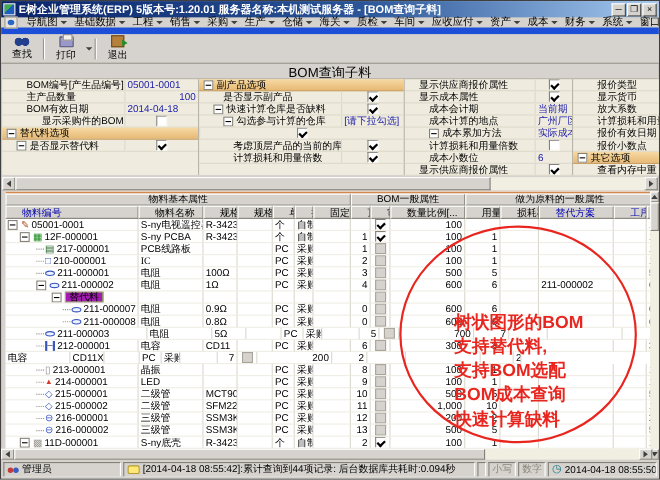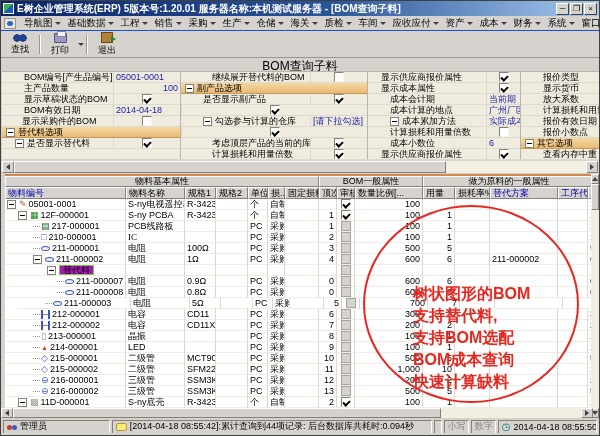--- a/index.html
+++ b/index.html
@@ -12,21 +12,21 @@
     display:flex;align-items:center;padding:0 2px;}
   #appicon{width:11px;height:11px;flex:none;margin-right:3px;
     background:linear-gradient(135deg,#3fae49 45%,#1d5fbf 45%);border:1px solid #fff;}
   #apptitle{color:#fff;font-size:10px;font-weight:bold;white-space:nowrap;overflow:hidden;flex:1;}
   .wbtn{width:13px;height:12px;flex:none;margin-left:1px;background:#d6d3ce;
     border:1px solid;border-color:#fff #404040 #404040 #fff;
     font-size:8px;line-height:10px;text-align:center;color:#000;}
 
   
   #menubar{position:absolute;left:0;top:15px;right:0;height:15px;background:#d6d3ce;
-    border-bottom:1px solid #1d4ed8;display:flex;align-items:center;padding:0 3px;}
+    border-bottom:6px solid #1d4ed8;display:flex;align-items:center;padding:0 3px;}
   #menuicon{width:12px;height:11px;flex:none;margin-right:4px;background:#e8e5de;
     border:1px solid #9a968c;position:relative;}
   #menuicon:after{content:"";position:absolute;left:2px;top:2px;width:6px;height:5px;background:#2a66c8;border-radius:50%;}
   .mi{display:flex;align-items:center;font-size:9.5px;color:#000;padding:1px 3px 1px 4px;white-space:nowrap;}
   .mi .dn{width:0;height:0;border-left:3px solid transparent;border-right:3px solid transparent;border-top:3px solid #404040;margin-left:2px;}
 
   
   #toolbar{position:absolute;left:0;top:31px;right:0;height:26px;background:#d6d3ce;
     border-bottom:1px solid #9a968c;display:flex;align-items:stretch;padding:1px 2px;}
   .tbtn{width:34px;display:flex;flex-direction:column;align-items:center;justify-content:center;font-size:9px;color:#000;}
@@ -79,21 +79,21 @@
   .tri-r{width:0;height:0;border-top:3px solid transparent;border-bottom:3px solid transparent;border-left:4px solid #404040;}
   .tri-u{width:0;height:0;border-left:3px solid transparent;border-right:3px solid transparent;border-bottom:4px solid #404040;}
   .tri-d{width:0;height:0;border-left:3px solid transparent;border-right:3px solid transparent;border-top:4px solid #404040;}
 
   
   #grid{position:absolute;left:4px;top:173px;width:592px;height:234px;background:#fff;overflow:hidden;}
   #ggroups{display:flex;height:13px;border-top:2px solid #d4884c;}
   #gheads{display:flex;height:12px;}
   .hcell{background:#d6d3ce;border:1px solid;border-color:#fff #848278 #848278 #fff;
     font-size:9px;display:flex;align-items:center;justify-content:center;overflow:hidden;white-space:nowrap;flex:none;height:100%;}
-  .hcell.hl{justify-content:flex-start;padding-left:2px;}
+  .hcell.hl{justify-content:flex-start;padding-left:14px;}
   .hcell.blue{color:#0000b0;}
   #gbody{position:relative;}
   .trow{display:flex;height:11px;align-items:center;}
   .tcell{flex:none;height:100%;display:flex;align-items:center;overflow:hidden;white-space:nowrap;
     border-right:1px solid #dbd8cd;border-bottom:1px solid #efede4;font-size:9px;color:#000;padding:0 2px;}
   .tcell.rt{justify-content:flex-end;}
   .tcell.ct{justify-content:center;}
   .tree{padding:0 1px;}
   .stub{width:7px;height:0;border-top:1px dotted #9a968c;flex:none;margin-right:1px;}
   .ti{flex:none;margin-right:2px;font-size:9px;line-height:9px;}
@@ -249,36 +249,28 @@
         <div class="prow">
           <span class="plab" style="padding-left: 22px;">
             <span>主产品数量</span>
           </span>
           <span class="pval num">
             <span>100</span>
           </span>
         </div>
         <div class="prow">
           <span class="plab" style="padding-left: 22px;">
-            <span>显示草稿状态的BOM</span>
-          </span>
-          <span class="pval mid">
-            <span class="cb on"></span>
-          </span>
-        </div>
-        <div class="prow">
-          <span class="plab" style="padding-left: 22px;">
             <span>BOM有效日期</span>
           </span>
           <span class="pval">
             <span>2014-04-18</span>
           </span>
         </div>
         <div class="prow">
-          <span class="plab" style="padding-left: 20px;">
+          <span class="plab" style="padding-left: 36px;">
             <span>显示采购件的BOM</span>
           </span>
           <span class="pval mid">
             <span class="cb "></span>
           </span>
         </div>
         <div class="prow ph">
           <span class="plab" style="padding-left: 4px; text-align: center;">
             <span class="exp"></span>
             <span>替代料选项</span>
@@ -288,43 +280,39 @@
           <span class="plab" style="padding-left: 13px;">
             <span class="exp"></span>
             <span>是否显示替代料</span>
           </span>
           <span class="pval mid">
             <span class="cb on"></span>
           </span>
         </div>
       </div>
       <div class="pcol pcol1">
-        <div class="prow">
-          <span class="plab" style="padding-left: 31px;">
-            <span>继续展开替代料的BOM</span>
-          </span>
-          <span class="pval mid">
-            <span class="cb "></span>
-          </span>
-        </div>
         <div class="prow ph">
           <span class="plab" style="padding-left: 4px;">
             <span class="exp"></span>
             <span>副产品选项</span>
           </span>
         </div>
         <div class="prow">
           <span class="plab" style="padding-left: 22px;">
             <span>是否显示副产品</span>
           </span>
           <span class="pval mid">
             <span class="cb on"></span>
           </span>
         </div>
         <div class="prow">
+          <span class="plab" style="padding-left: 13px;">
+            <span class="exp"></span>
+            <span>快速计算仓库是否缺料</span>
+          </span>
           <span class="pval mid">
             <span class="cb on"></span>
           </span>
         </div>
         <div class="prow">
           <span class="plab" style="padding-left: 22px;">
             <span class="exp"></span>
             <span>勾选参与计算的仓库</span>
           </span>
           <span class="pval">
@@ -700,21 +688,21 @@
             <span class="cb dis"></span>
           </div>
           <div class="tcell rt" style="width: 68px;">600</div>
           <div class="tcell rt" style="width: 32px;">6</div>
           <div class="tcell" style="width: 35px;"></div>
           <div class="tcell" style="width: 68px;"></div>
           <div class="tcell" style="width: 30px;"></div>
           <div class="tcell" style="width: 7px;">6</div>
         </div>
         <div class="trow">
-          <div class="tcell tree" style="width: 114px; padding-left: 28px; margin-left: 12px;">
+          <div class="tcell tree" style="width: 129px; padding-left: 28px;">
             <span class="stub"></span>
             <span class="ti t-res"></span>
             <span>211-000003</span>
           </div>
           <div class="tcell" style="width: 59px;">电阻</div>
           <div class="tcell" style="width: 31px;">5Ω</div>
           <div class="tcell" style="width: 32px;"></div>
           <div class="tcell" style="width: 20px;">PC</div>
           <div class="tcell" style="width: 17px;">采购</div>
           <div class="tcell rt" style="width: 34px;"></div>
@@ -746,25 +734,20 @@
             <span class="cb dis"></span>
           </div>
           <div class="tcell rt" style="width: 68px;">300</div>
           <div class="tcell rt" style="width: 32px;">3</div>
           <div class="tcell" style="width: 35px;"></div>
           <div class="tcell" style="width: 68px;"></div>
           <div class="tcell" style="width: 30px;"></div>
           <div class="tcell" style="width: 7px;">3</div>
         </div>
         <div class="trow">
-          <div class="tcell tree" style="width: 121px; padding-left: 28px;">
-            <span class="stub"></span>
-            <span class="ti t-cap"></span>
-            <span>212-000002</span>
-          </div>
           <div class="tcell" style="width: 59px;">电容</div>
           <div class="tcell" style="width: 31px;">CD11X</div>
           <div class="tcell" style="width: 32px;"></div>
           <div class="tcell" style="width: 20px;">PC</div>
           <div class="tcell" style="width: 17px;">采购</div>
           <div class="tcell rt" style="width: 34px;"></div>
           <div class="tcell rt" style="width: 18px;">7</div>
           <div class="tcell ct" style="width: 18px;">
             <span class="cb dis"></span>
           </div>

